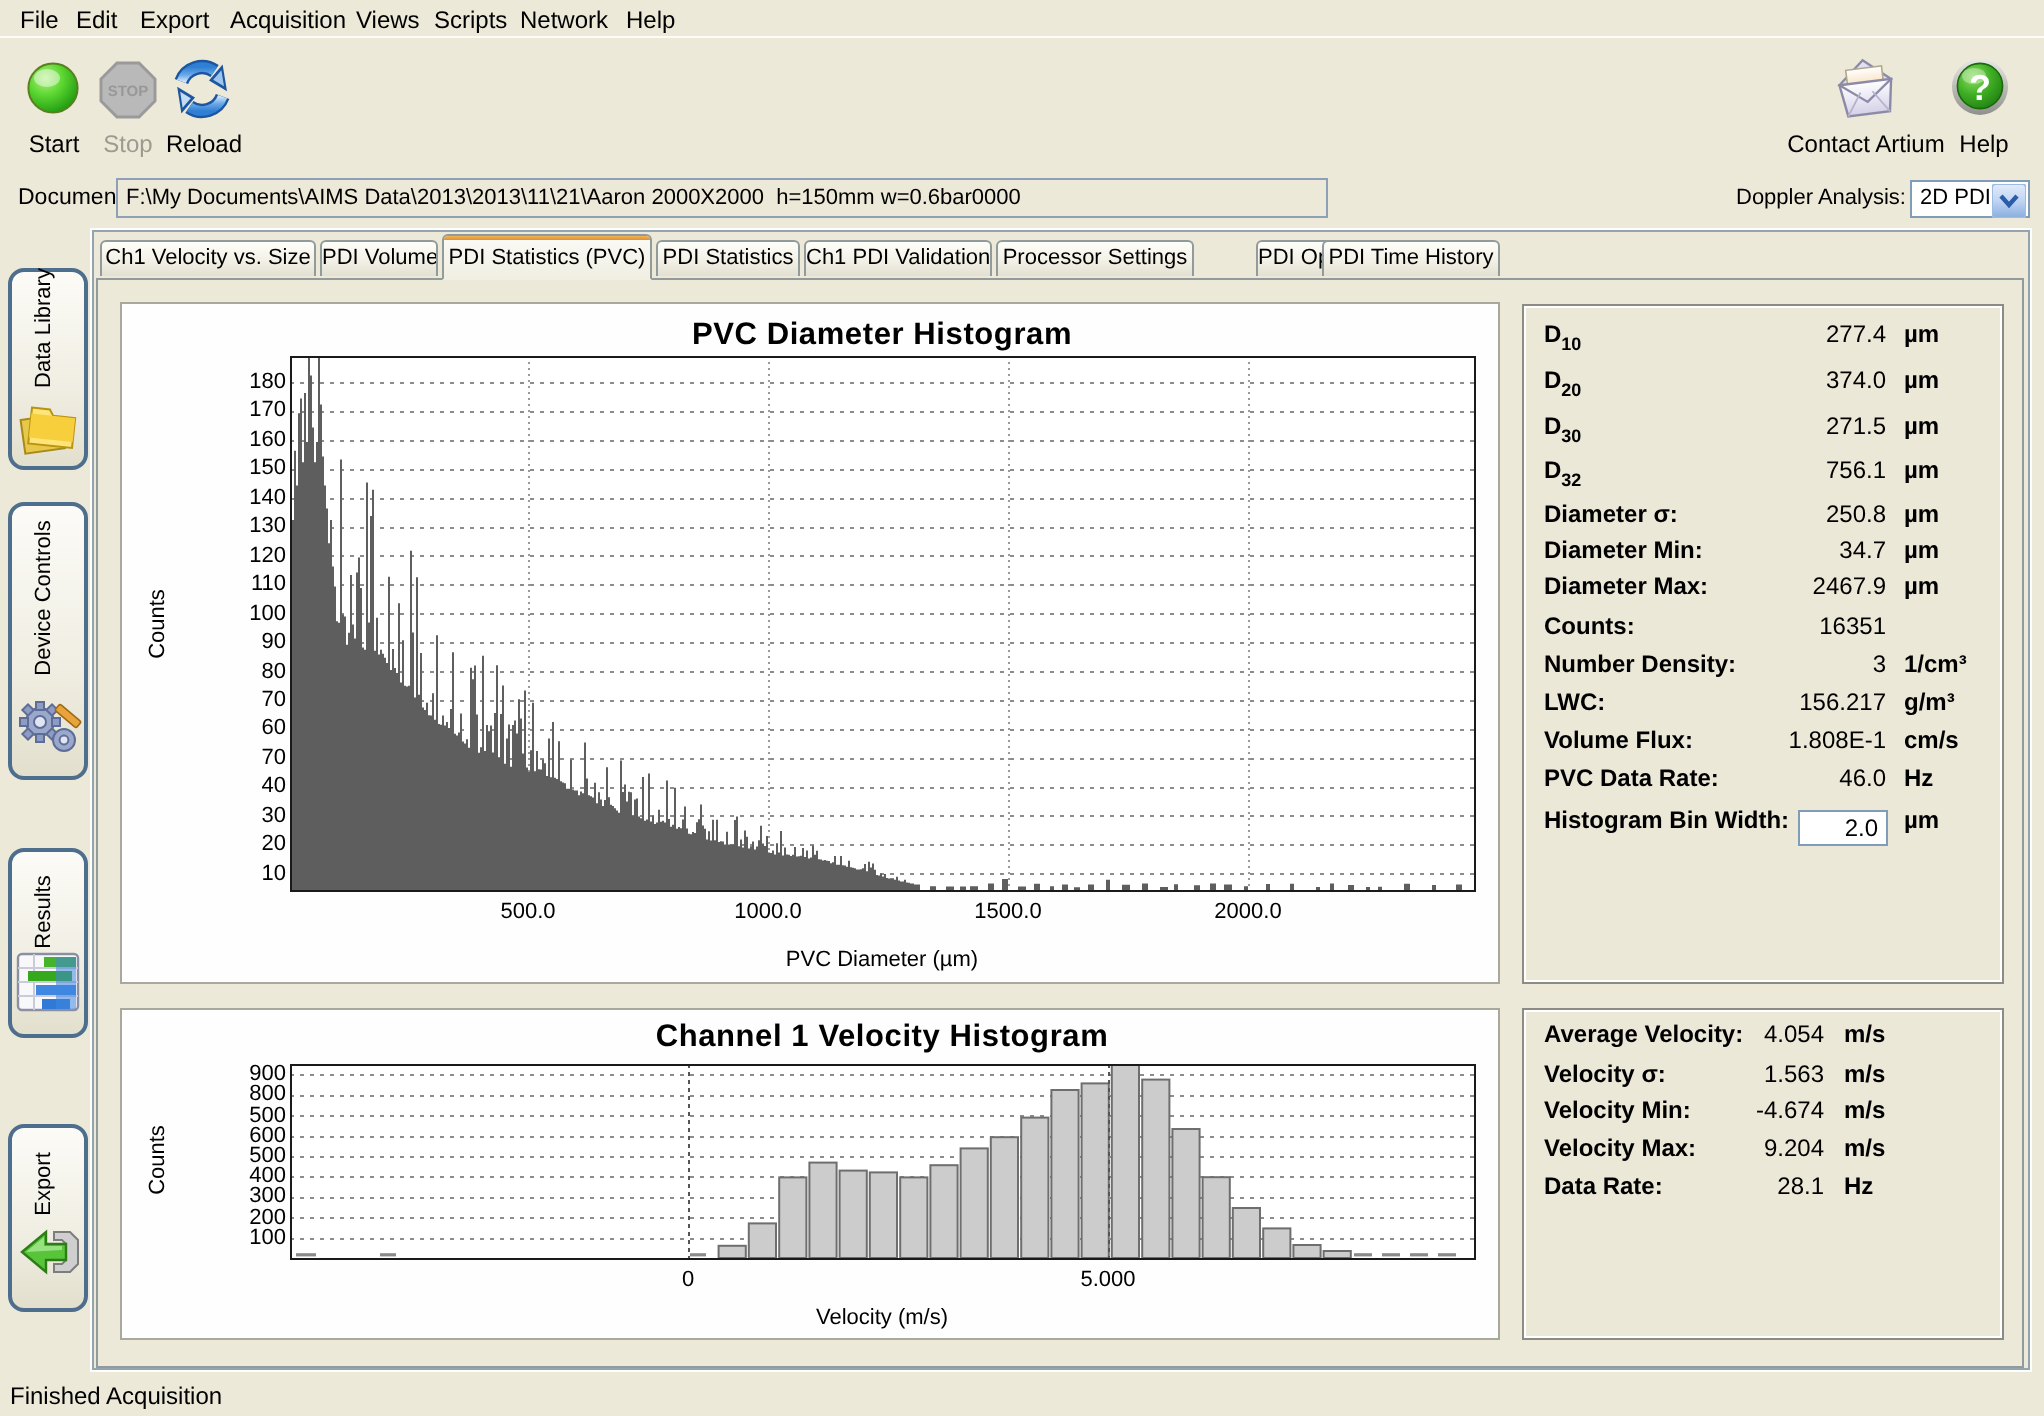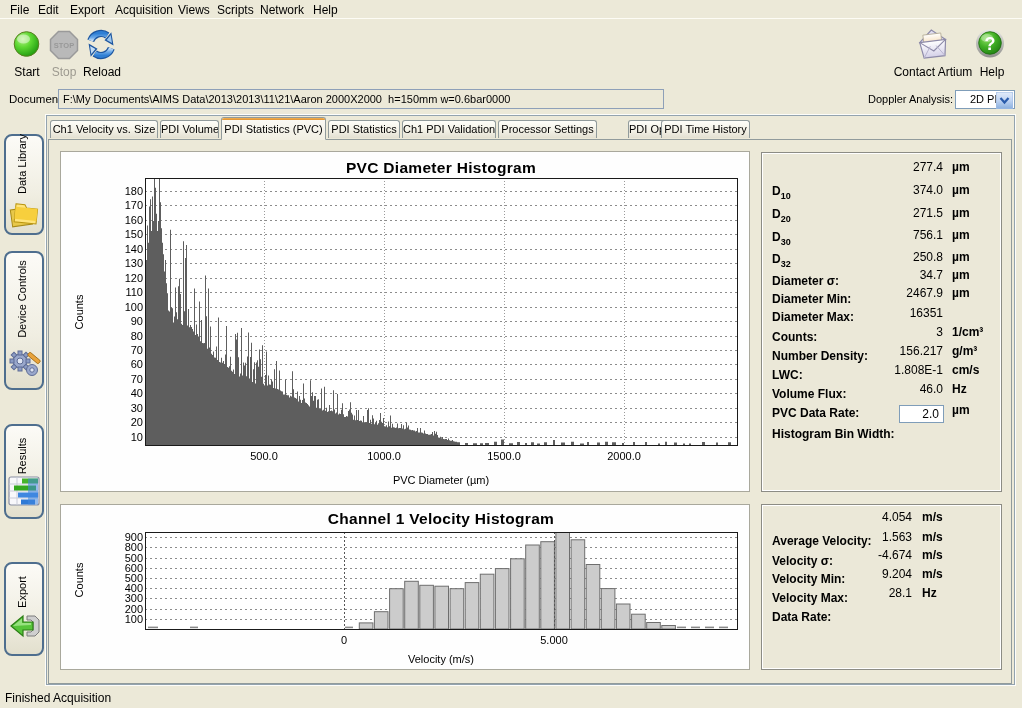--- a/index.html
+++ b/index.html
@@ -5,40 +5,40 @@
 html,body { width:1022px; height:708px; overflow:hidden; }
 body { background:#ece9d8; font-family:"Liberation Sans", sans-serif; position:relative; color:#000; }
 .mi { position:absolute; top:3px; font-size:12px; }
 #menusep { position:absolute; left:0; top:18px; width:1022px; height:1px; background:#aaa894; border-bottom:1px solid #fdfcf5; }
 .tlabel { position:absolute; top:65px; font-size:12px; text-align:center; }
 #loclab { position:absolute; left:9px; top:93px; font-size:11.5px; }
 #locbox { position:absolute; left:58px; top:89px; width:606px; height:20px; border:1px solid #8ea0b8;
   background:#ece9d8; font-size:11px; line-height:18px; padding-left:4px; white-space:nowrap; overflow:hidden; }
 #doplab { position:absolute; left:868px; top:93px; width:84px; font-size:11px; white-space:nowrap; }
 #dopbox { position:absolute; left:955px; top:90px; width:60px; height:19px; border:1px solid #7f9db9; background:#fff;
-  font-size:11px; line-height:17px; padding-left:14px; }
+  font-size:11px; line-height:17px; padding-left:4px; }
 .sbtn { position:absolute; left:4px; width:40px; border:2px solid #4e6e8e; border-radius:8px;
   background:linear-gradient(180deg,#fcfbf7 0%,#f0eee2 60%,#e2dfcd 100%); }
 .vtext { position:absolute; font-size:11px; white-space:nowrap; transform:translate(-50%,-50%) rotate(-90deg); }
 .sicon { position:absolute; }
 #outer { position:absolute; left:46px; top:115px; width:969px; height:570px; border:1px solid #93a3af; box-shadow:0 0 0 1px #fdfdfa; }
 #page { position:absolute; left:48px; top:139px; width:964px; height:545px; border:1px solid #919b9c; background:#ece9d8; }
 .tab { position:absolute; top:120px; height:18px; border:1px solid #919b9c; border-bottom:none; border-radius:3px 3px 0 0;
   background:linear-gradient(180deg,#fefef9 0%,#f3f1e6 55%,#e3e0d2 100%); font-size:11px; text-align:center; line-height:17px;
   white-space:nowrap; overflow:hidden; z-index:3; }
 .tab.active { top:117px; height:23px; background:linear-gradient(180deg,#fbfaf5,#f1efe3); line-height:22px; font-size:11px; border-bottom:1px solid #f1efe3; z-index:4; }
 .orange { position:absolute; left:-1px; top:-1px; right:-1px; height:3px; border-radius:3px 3px 0 0;
   background:linear-gradient(180deg,#f9c268,#e0912e); }
 .card { position:absolute; background:#fefefe; border:1px solid #a9a89c; }
 .panel { position:absolute; left:761px; width:241px; border:1px solid #8c8c85; box-shadow:inset 1px 1px 0 #fff, inset -1px -1px 0 #fff; }
 .ctitle { position:absolute; width:400px; text-align:center; font-size:15.5px; letter-spacing:0.3px; font-weight:bold; }
 .ytick { position:absolute; left:100px; width:43px; text-align:right; font-size:11px; }
 .xtick { position:absolute; width:80px; text-align:center; font-size:11px; }
 .alab { position:absolute; font-size:11px; text-align:center; }
-.slab { position:absolute; font-size:12px; white-space:nowrap;margin-top:24px; }
+.slab { position:absolute; font-size:12px; white-space:nowrap; }
 .slab b { font-weight:bold; }
 .sub { font-size:9px; position:relative; top:4px; }
 .sval { position:absolute; font-size:12px; text-align:right; }
 .unit { position:absolute; font-size:12px; font-weight:bold; }
 .bininput { position:absolute; left:899px; top:405px; width:45px; height:18px; border:1px solid #7f9db9; background:#fff;
   font-size:12px; line-height:16px; text-align:right; padding-right:4px; }
 #status { position:absolute; left:5px; top:691px; font-size:12px; }
 </style></head><body>
 <span class="mi" style="left:10px">File</span>
 <span class="mi" style="left:38px">Edit</span>

